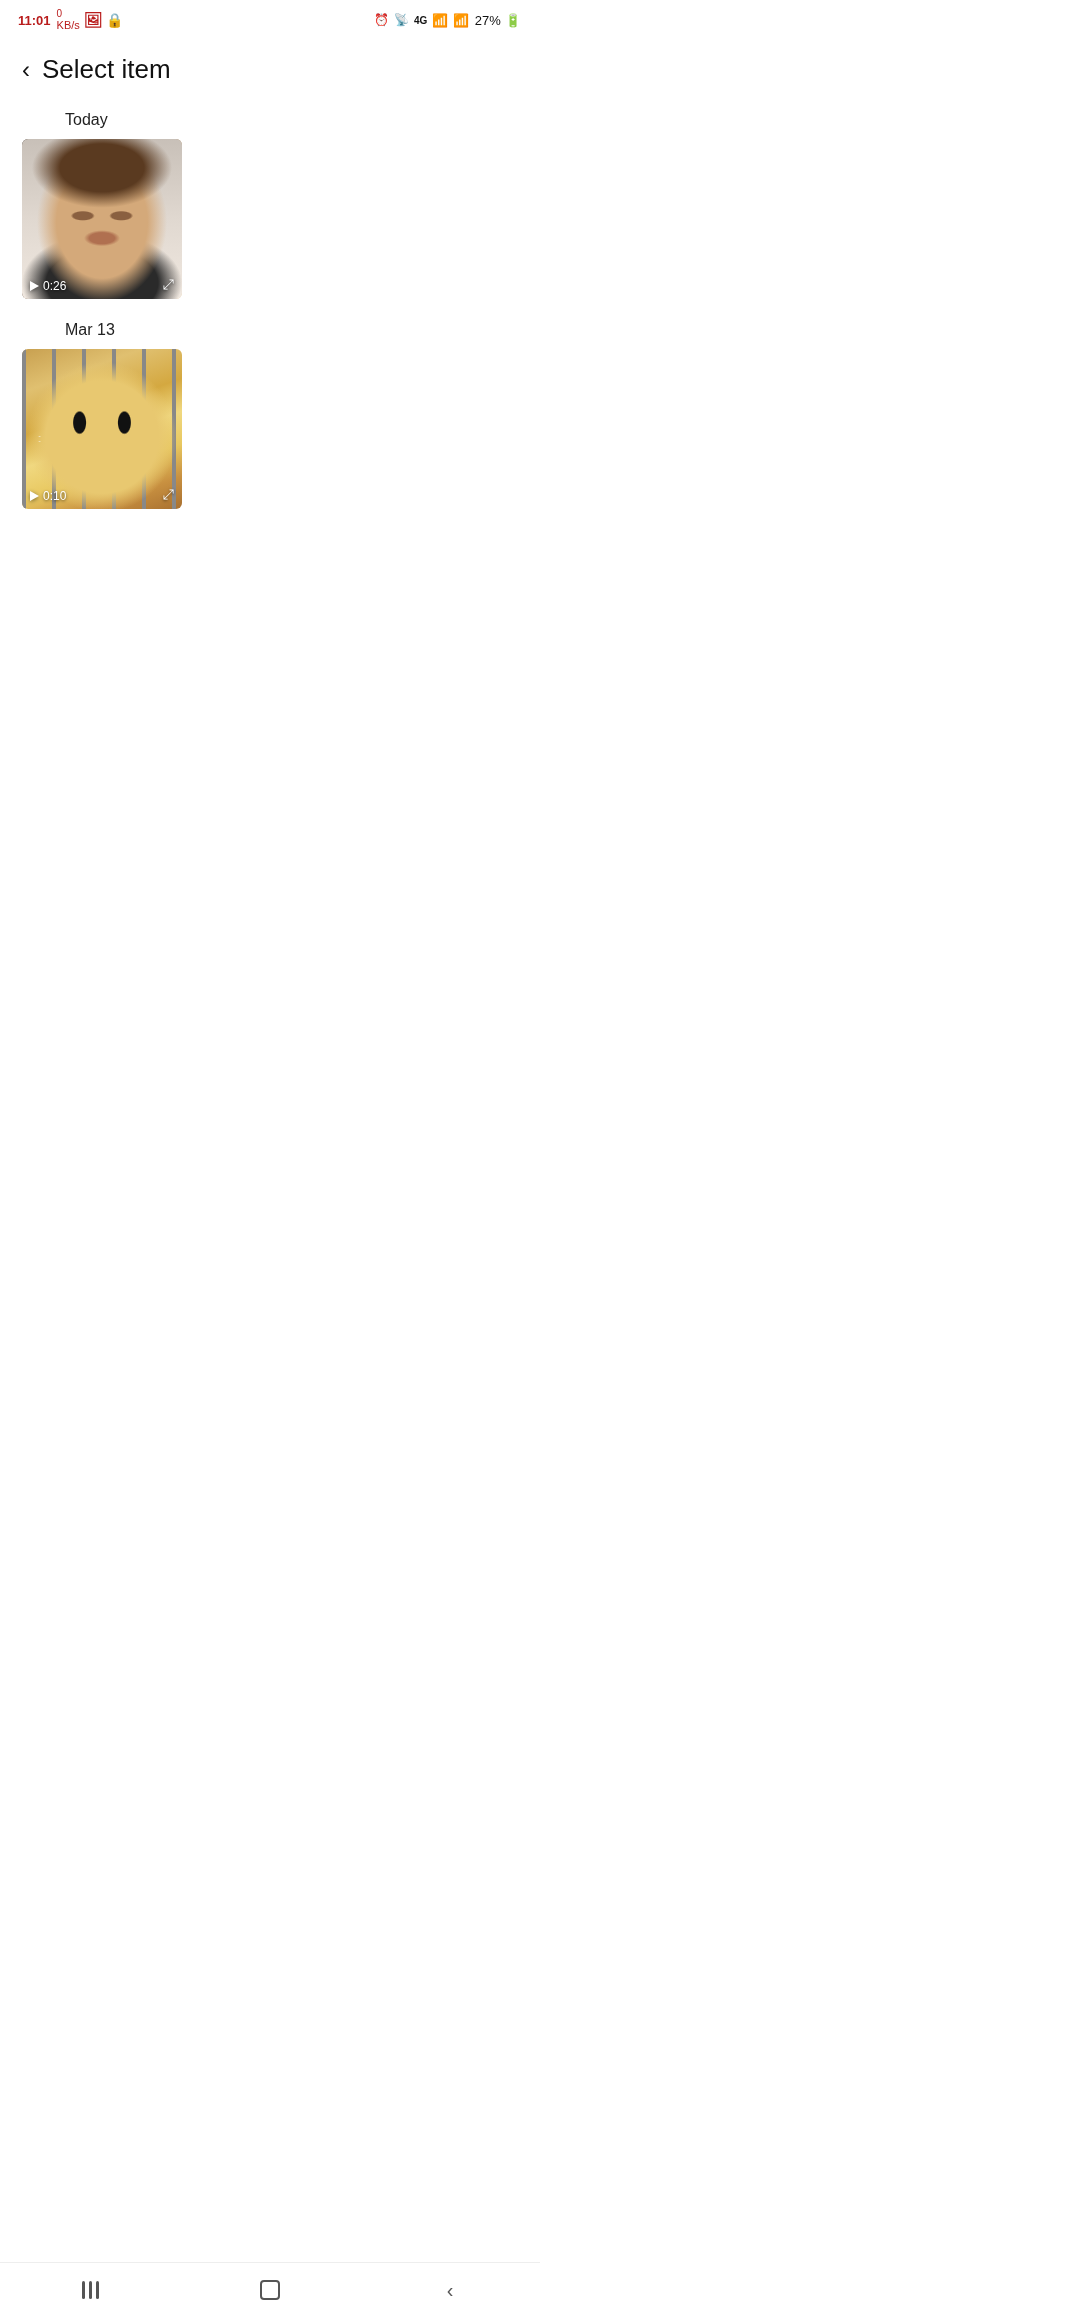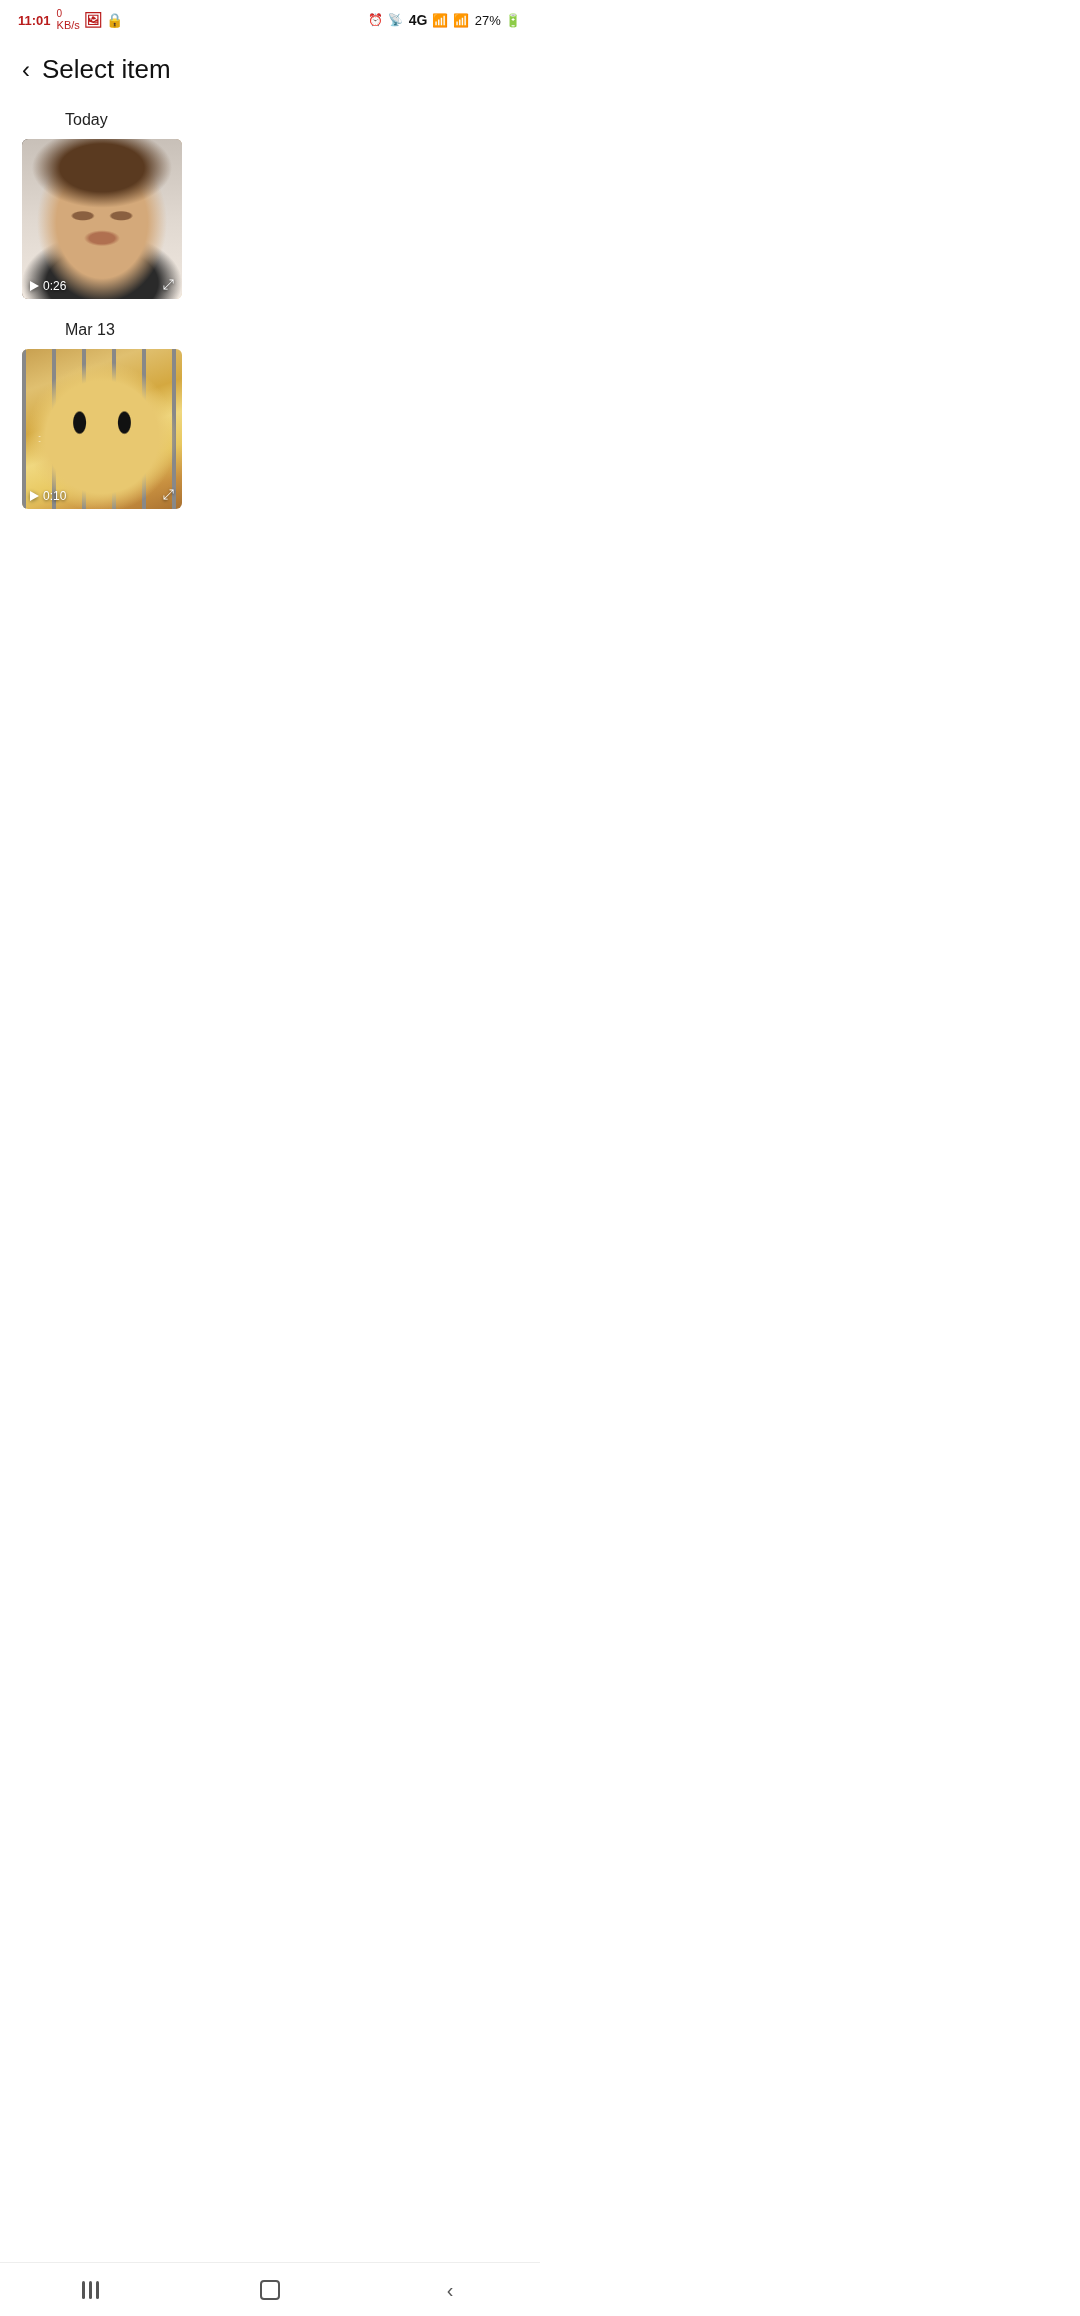--- a/index.html
+++ b/index.html
@@ -258,21 +258,21 @@
     <span style="font-size:10px; font-weight:400; margin-left:2px;">
       <span style="display:block; line-height:1.1;">0</span>
       <span style="display:block; line-height:1.1; font-size:11px;text-align:center;">KB/s</span>
     </span>
     <span style="font-size:15px;">🖼</span>
     <span style="font-size:14px;">🔒</span>
   </div>
   <div class="status-right">
     <span>⏰</span>
     <span>📡</span>
-    <span style="font-size:14px; font-weight:600;">4G</span>
+    <span style="font-size:10px; font-weight:600;">4G</span>
     <span style="font-size:13px;">📶</span>
     <span style="font-size:13px;">📶</span>
     <span style="font-size:13px; font-weight:500;">27%</span>
     <span style="font-size:13px;">🔋</span>
   </div>
 </div>
 
 <div class="header">
   <span class="back-btn">‹</span>
   <span class="page-title">Select item</span>

